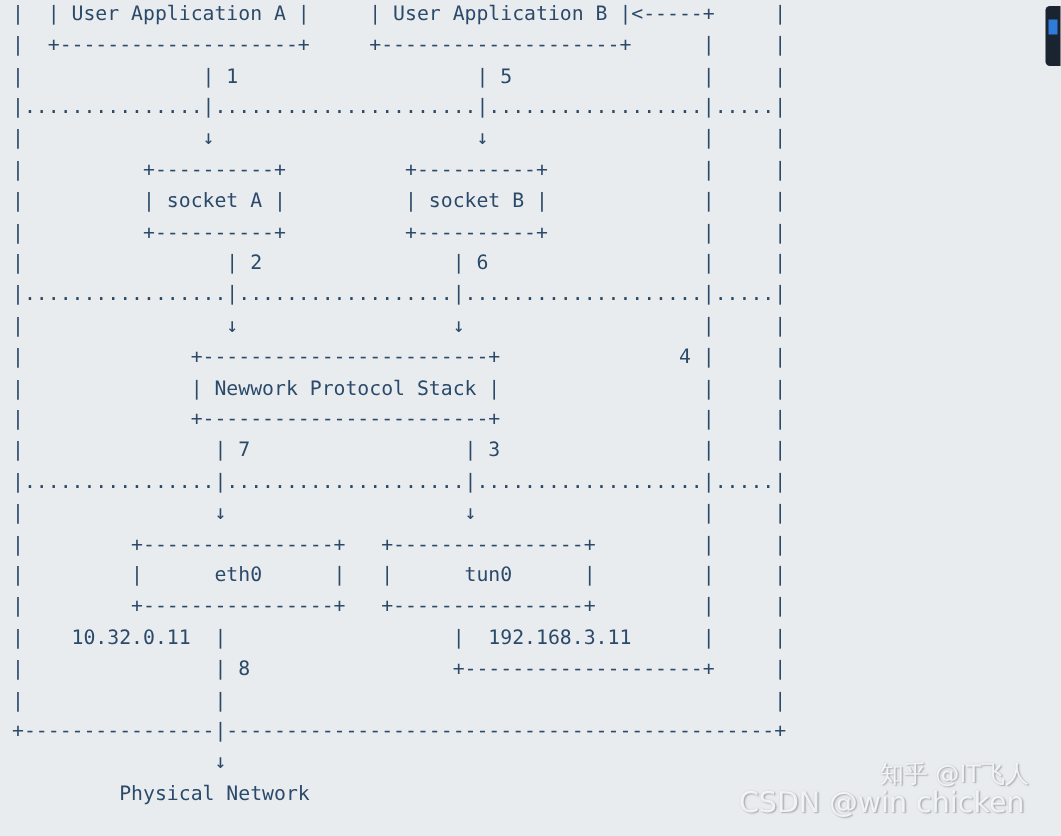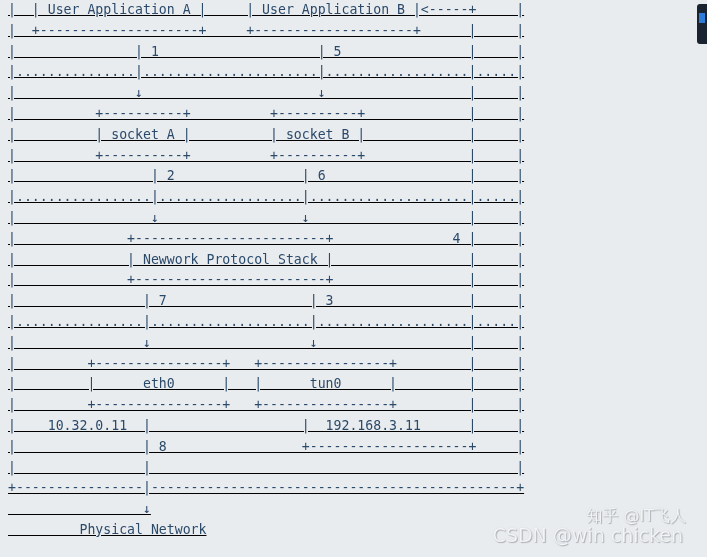--- a/index.html
+++ b/index.html
@@ -6,21 +6,20 @@
   body {
     width: 707px; height: 557px;
     background: #e9ecef;
     overflow: hidden;
     position: relative;
     font-family: "DejaVu Sans Mono", "Liberation Mono", monospace;
   }
   .stage {
     position: absolute; inset: 0;
     background: #e9ecef;
-    text-decoration: underline;
   }
   pre.ascii {
     margin: 0;
     padding: 0 0 0 8px;
     font-family: "DejaVu Sans Mono", "Liberation Mono", monospace;
     font-size: 13.2px;
     line-height: 20.8px;
     color: #2b4a6a;
     white-space: pre;
   }

